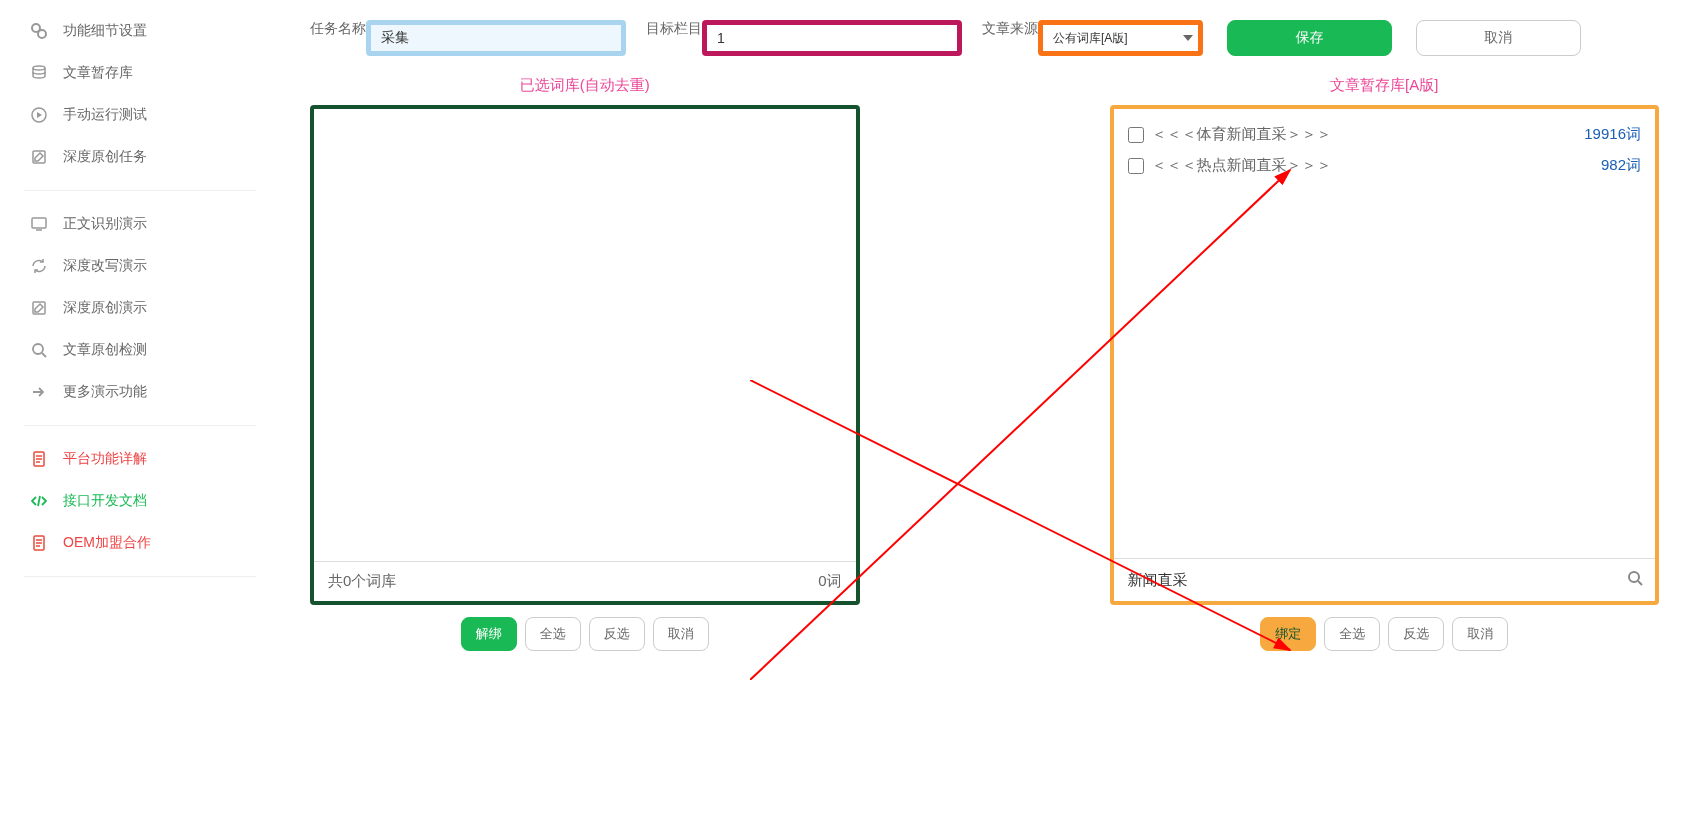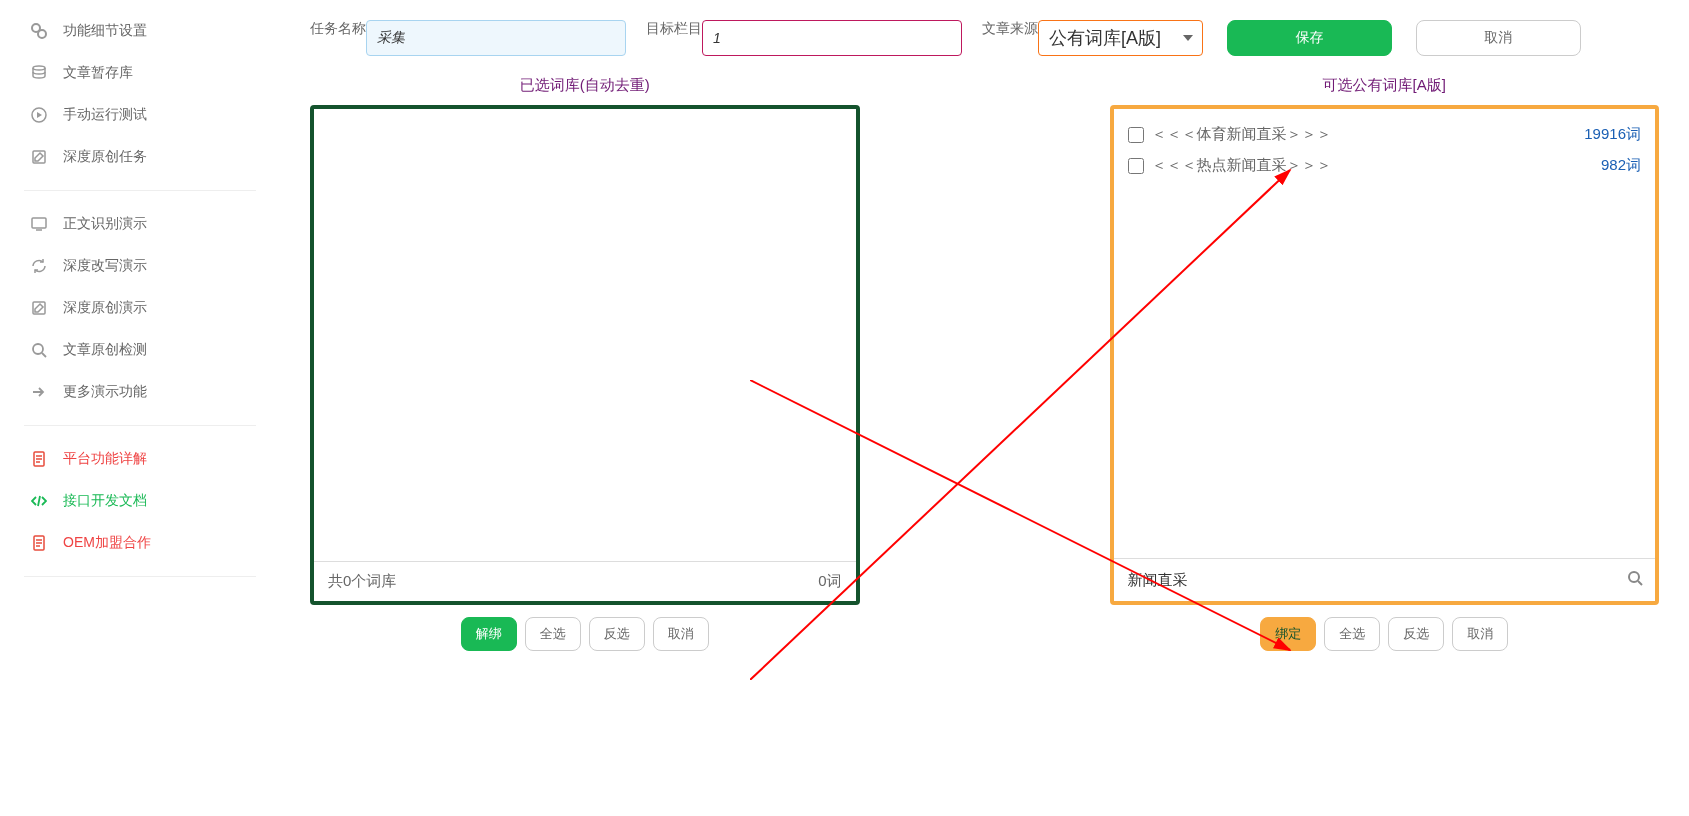--- a/index.html
+++ b/index.html
@@ -8,33 +8,33 @@
     .sidebar { width: 280px; padding: 10px 24px; }
     .sidebar-item { display: flex; align-items: center; padding: 11px 5px; cursor: pointer; color: #666; }
     .sidebar-item .icon { width: 20px; height: 20px; margin-right: 14px; display: inline-flex; align-items: center; justify-content: center; color: #999; font-size: 16px; }
     .sidebar-item.red { color: #ef4444; text-align: right; }
     .sidebar-item.green { color: #19b955; }
     .sidebar hr { border: none; border-top: 1px solid #eee; margin: 12px 0; }
     .main { flex: 1; padding: 20px 30px; position: relative; }
     .form-row { display: flex; gap: 20px; align-items: flex-start; margin-bottom: 20px; }
     .form-group { display: flex; flex-direction: row; justify-content: space-between; }
     .form-label { font-size: 14px; color: #666; margin-bottom: 8px; }
-    .input { height: 36px; border: 1px solid #be185d; border-radius: 4px; padding: 10px 10px; font-size: 14px; color: #333; font-style: italic; }
+    .input { height: 36px; border: 5px solid #be185d; border-radius: 4px; padding: 10px 10px; font-size: 14px; color: #333; }
     .input.focus { background: #eef7fd; border-color: #a8d4f0; }
-    .select { height: 36px; border: 1px solid #f97316; border-radius: 4px; padding: 0 30px 0 10px; font-size: 18px; color: #333; background: #fff; appearance: none; position: relative; }
+    .select { height: 36px; border: 5px solid #f97316; border-radius: 4px; padding: 0 30px 0 10px; font-size: 12px; color: #333; background: #fff; appearance: none; position: relative; }
     .select-wrap { position: relative; display: inline-block; }
     .select-wrap::after { content: ""; position: absolute; right: 10px; top: 15px; border-left: 5px solid transparent; border-right: 5px solid transparent; border-top: 6px solid #666; pointer-events: none; }
     .btn { height: 36px; padding: 0 20px; border-radius: 8px; font-size: 14px; cursor: pointer; border: 1px solid transparent; background: #fff; display: inline-flex; align-items: center; justify-content: center; }
     .btn-green { background: #19b955; color: #fff; border-color: #19b955; }
     .btn-orange { background: #f7a940; color: #14532d; border-color: #f7a940; }
     .btn-default { background: #fff; border: 1px solid #ccc; color: #666; }
     .btn-sm { height: 34px; padding: 0 14px; font-size: 13px; }
     .panels { display: flex; gap: 250px; }
     .panel { flex: 1; }
-    .panel-title { text-align: center; color: #701a75; margin-bottom: 10px; font-size: 15px; }
+    .panel-title { text-align: center; color: #ec4899; margin-bottom: 10px; font-size: 15px; }
     .panel-box { border: 4px solid #14532d; border-radius: 4px; height: 500px; display: flex; flex-direction: column; }
     .panel-box.orange { border-color: #f7a940; }
     .panel-body { flex: 1; overflow-y: auto; padding: 10px; }
     .panel-footer { border-top: 1px solid #ddd; padding: 10px 14px; display: flex; justify-content: space-between; align-items: center; color: #666; font-size: 15px; }
     .panel-footer.search { padding: 6px; gap: 8px; }
     .panel-footer input { flex: 1; border: none; height: 30px; padding: 0 8px; font-size: 15px; outline: none; color: #333; }
     .search-icon { width: 28px; text-align: center; color: #888; font-size: 16px; }
     .btn-row { display: flex; gap: 8px; justify-content: center; margin-top: 12px; }
     .wordlib-item { display: flex; align-items: center; justify-content: space-between; padding: 6px 4px; }
     .wordlib-left { display: flex; align-items: center; gap: 8px; }
@@ -202,21 +202,21 @@
         </div>
         <div class="btn-row">
           <button class="btn btn-sm btn-green">解绑</button>
           <button class="btn btn-sm btn-default">全选</button>
           <button class="btn btn-sm btn-default">反选</button>
           <button class="btn btn-sm btn-default">取消</button>
         </div>
       </div>
 
       <div class="panel">
-        <div class="panel-title">可选公有词库[A版]</div>
+        <div class="panel-title">文章暂存库[A版]</div>
         <div class="panel-box orange">
           <div class="panel-body">
             <div class="wordlib-item">
               <div class="wordlib-left">
                 <input type="checkbox" style="">
                 <span class="wordlib-name">＜＜＜体育新闻直采＞＞＞</span>
               </div>
               <span class="wordlib-count">19916词</span>
             </div>
             <div class="wordlib-item">

